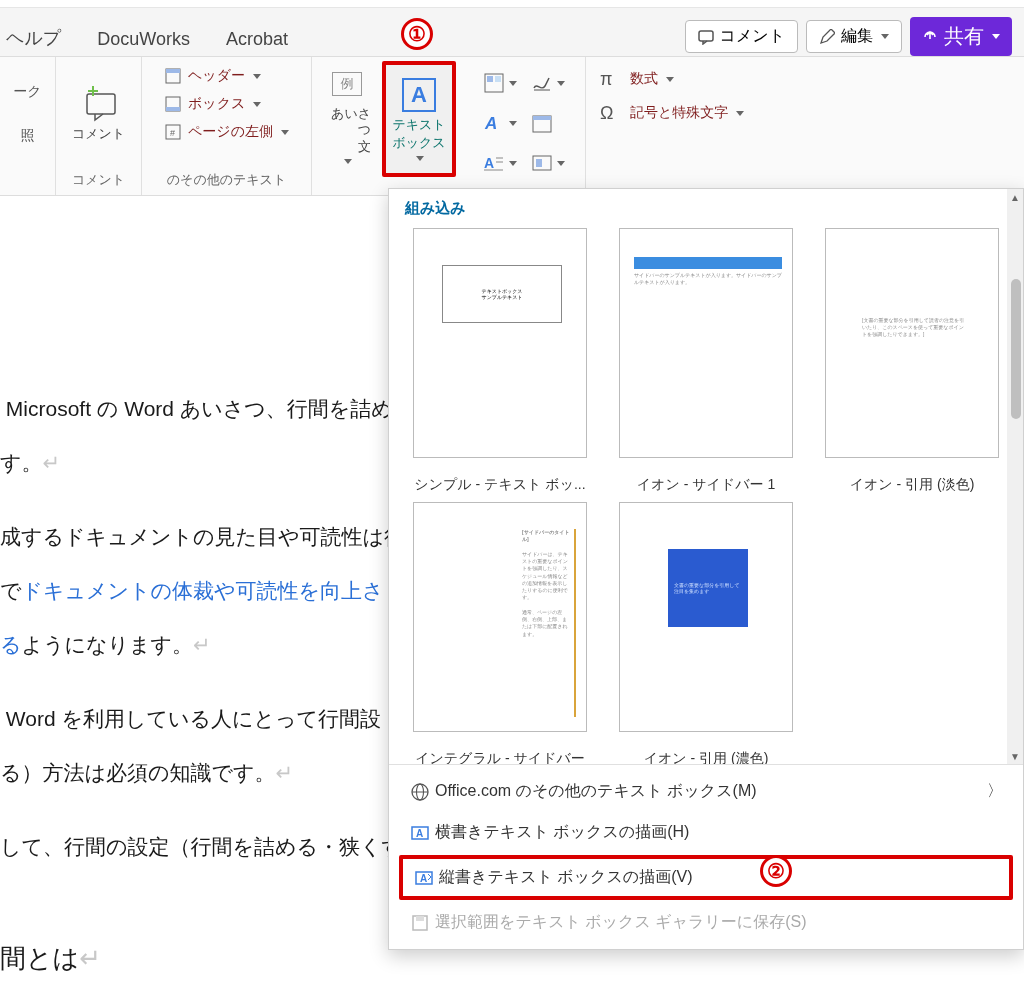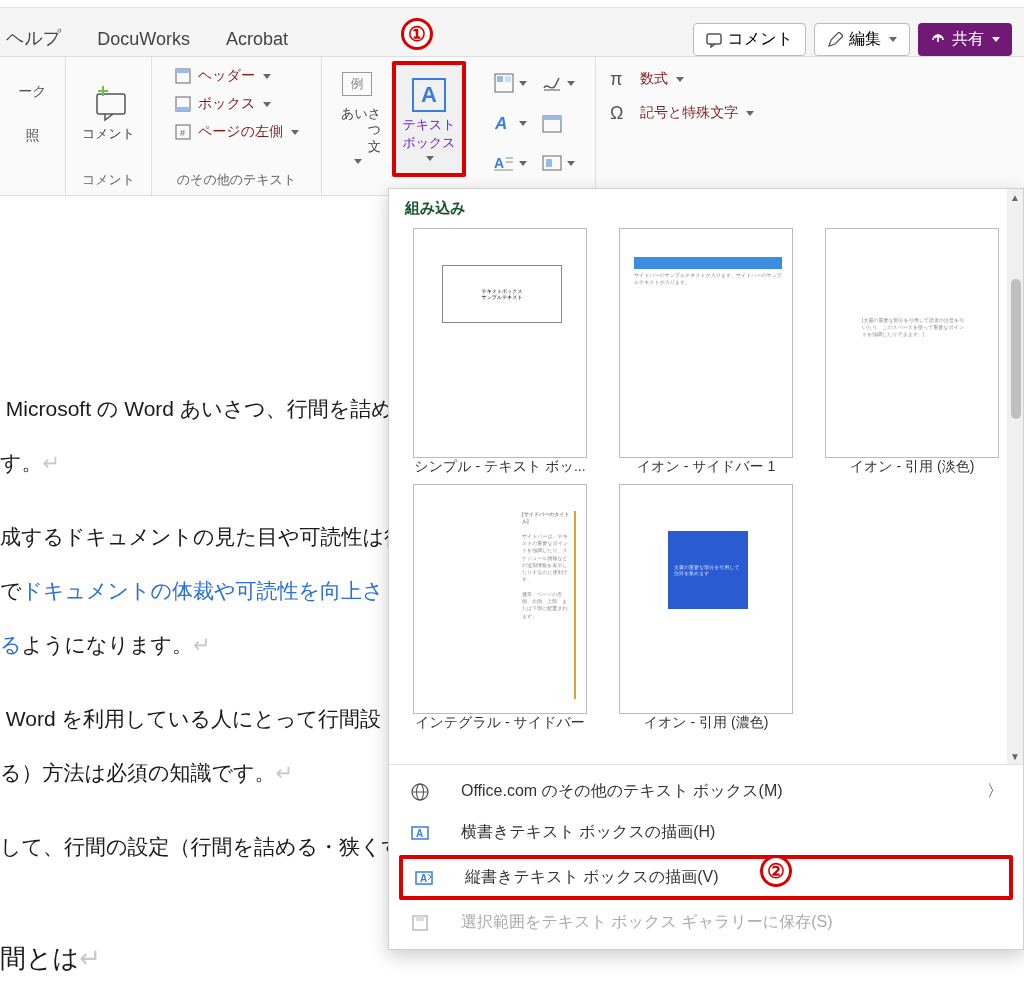--- a/index.html
+++ b/index.html
@@ -3,21 +3,21 @@
 <meta charset="utf-8">
 <style>
   * { box-sizing: border-box; margin: 0; padding: 0; font-family: "Yu Gothic UI", "Meiryo", sans-serif; }
   body { background: #fff; width: 1024px; height: 1001px; overflow: hidden; position: relative; }
   .titlebar { height: 8px; background: linear-gradient(to right,#fff,#fff); border-bottom:1px solid #e6e6e6;}
   .tabs-row { display:flex; align-items:flex-end; height:48px; background:#f5f5f5; padding:0 4px; gap:8px;}
   .tab { padding:6px 14px; font-size:18px; color:#444; cursor:pointer;}
   .tab:first-child{padding-left:2px;}
   .right-buttons { margin-left:auto; display:flex; gap:8px; align-items:center; padding-right:8px;}
   .btn-outline { border:1px solid #bbb; border-radius:4px; background:#fff; padding:5px 12px; font-size:16px; display:flex; align-items:center; gap:6px; cursor:pointer;}
-  .btn-share { background:#701a75; color:#fff; border-radius:4px; padding:6px 12px; font-size:16px; display:flex; align-items:center; gap:6px; cursor:pointer;}
+  .btn-share { background:#6d28d9; color:#fff; border-radius:4px; padding:6px 12px; font-size:20px; display:flex; align-items:center; gap:6px; cursor:pointer;}
   .ribbon { display:flex; background:#fafafa; border-top:1px solid #ddd; border-bottom:1px solid #ddd; height:140px;}
   .ribbon-group { border-right:1px solid #e0e0e0; padding:4px 8px 0 8px; display:flex; flex-direction:column; align-items:center;}
   .ribbon-group .stack { display:flex; gap:6px; height:108px;}
   .big-btn { display:flex; flex-direction:column; align-items:center; justify-content:center; padding:2px 6px; gap:4px; cursor:pointer; border-radius:2px; min-width:60px;}
   .big-btn .ic { width:36px; height:36px; display:flex; align-items:center; justify-content:center;}
   .big-btn .lbl { font-size:13px; text-align:right; line-height:1.25; color:#444;}
   .group-label { font-size:13px; color:#666; text-align:center; padding:4px 0 6px;}
   .small-rows{ display:flex; flex-direction:column; gap:10px; padding-top:6px;}
   .small-row{ display:flex; align-items:center; gap:6px; font-size:14px; color:#7f1d1d; cursor:pointer;}
   .small-row svg{flex-shrink:0;}
@@ -27,27 +27,27 @@
   .textbox-btn .ic-a{ width:34px;height:34px;border:2px solid #3a7de0; display:flex;align-items:center;justify-content:center;color:#3a7de0;font-size:22px;font-weight:600;}
   .icon-grid{ display:grid; grid-template-columns:auto auto; grid-auto-rows:36px; gap:4px 14px; padding-top:4px;}
   .icon-grid .cell{display:flex;align-items:center;gap:2px;cursor:pointer;}
   .circle-num{ position:absolute; width:32px;height:32px;border:3px solid #d90000;border-radius:50%;color:#d90000;font-size:20px;font-weight:700;display:flex;align-items:center;justify-content:center;background:#fff;}
   .document-area{ padding:32px 0 0 0; font-size:21px; line-height:2.0; font-family:"Yu Mincho","MS Mincho",serif; color:#1a1a1a; position:relative; width:920px;}
   .document-area p{ margin-bottom:12px;}
   .link-text{ color:#2a6fd6;}
   .ret{ color:#c8c8c8;}
   .dropdown-panel{ position:absolute; left:388px; top:188px; width:636px; background:#fff; border:1px solid #d0d0d0; box-shadow:0 6px 18px rgba(0,0,0,.2);}
   .gallery-wrap{ height:576px; overflow-y:auto; border-bottom:1px solid #e0e0e0; position:relative;}
-  .gallery-head{ font-size:15px; font-weight:600; padding:10px 16px 6px; color:#14532d;}
+  .gallery-head{ font-size:15px; font-weight:600; padding:10px 16px 6px; color:#0369a1;}
   .gallery-grid{ display:grid; grid-template-columns:repeat(3,1fr); gap:8px 16px; padding:4px 16px 12px;}
-  .gallery-item{ display:flex; flex-direction:column; align-items:center; gap:0; cursor:pointer;}
+  .gallery-item{ display:flex; flex-direction:column; align-items:center; gap:18px; cursor:pointer;}
   .thumb{ width:174px; height:230px; border:1px solid #bbb; background:#fff; position:relative;}
   .thumb-label{ font-size:14px; color:#333; text-align:center; white-space:nowrap; overflow:hidden; text-overflow:ellipsis; max-width:174px;}
   .menu-list{ padding:6px 0;}
-  .menu-item{ display:flex; align-items:center; gap:30px; padding:10px 20px; font-size:16px; color:#333; cursor:pointer;}
+  .menu-item{ display:flex; align-items:center; gap:4px; padding:10px 20px; font-size:16px; color:#333; cursor:pointer;}
   .menu-item.disabled{ color:#aaa; cursor:default;}
   .menu-item .mi-icon{width:22px;display:flex;align-items:center;justify-content:center;}
   .menu-item .chev-r{margin-left:auto;}
   .menu-highlight{ border:4px solid #d90000; border-radius:2px; margin:2px 10px;}
   .scroll-indicator{position:absolute;right:0;top:0;width:16px;height:100%;background:#f0f0f0;}
   .scroll-thumb{position:absolute;right:2px;top:90px;width:10px;height:140px;background:#bfbfbf;border-radius:5px;}
   .scroll-arrow{position:absolute;right:0;width:16px;height:16px;display:flex;align-items:center;justify-content:center;color:#666;font-size:10px;}
   
   .tb-simple-box{position:absolute;left:28px;top:36px;width:120px;height:58px;border:1px solid #888;display:flex;align-items:center;justify-content:center;font-size:5px;flex-direction:column;gap:2px;padding:4px;}
   .tb-blue-head{position:absolute;left:14px;top:28px;width:148px;}
@@ -86,21 +86,21 @@
       <svg width="16" height="16">
           <path d="M3 8 A5 5 0 0 1 13 8 M8 3 L8 10 M5 6 L8 3 L11 6" fill="none" stroke="#fff" stroke-width="1.6"></path>
         </svg>
       <span>共有</span>
       <span class="caret" style="border-top-color:#fff"></span>
     </div>
   </div>
 </div>
 
 <div class="ribbon">
-  <div class="ribbon-group" style="width:66px">
+  <div class="ribbon-group" style="width:56px">
     <div class="stack" style="flex-direction:column;align-items:center;gap:0;">
       <div style="font-size:14px;color:#555;padding-top:22px">ーク</div>
       <div style="font-size:14px;color:#555;padding-top:26px">照</div>
     </div>
   </div>
   <div class="ribbon-group" style="width:86px">
     <div class="stack">
       <div class="big-btn">
         <div class="ic">
             <svg width="40" height="40">
@@ -152,21 +152,21 @@
         <div class="lbl" style="white-space:pre-line">あいさつ
 文</div>
         <span class="caret"></span>
       </div>
     </div>
   </div>
   <div style="padding:4px 0 0 0">
     <div class="highlight-box">
       <div class="textbox-btn">
         <div class="ic-a">A</div>
-        <div class="lbl" style="font-size:13px;white-space:pre-line;text-align:center;color:#6d28d9">テキスト
+        <div class="lbl" style="font-size:13px;white-space:pre-line;text-align:center;color:#0f766e">テキスト
 ボックス</div>
         <span class="caret"></span>
       </div>
     </div>
   </div>
   <div class="ribbon-group" style="width:130px;border-right:1px solid #e0e0e0;padding-left:14px">
     <div class="icon-grid">
       <div class="cell">
           <svg width="22" height="22">
             <rect x="2" y="2" width="18" height="18" fill="none" stroke="#666"></rect>

